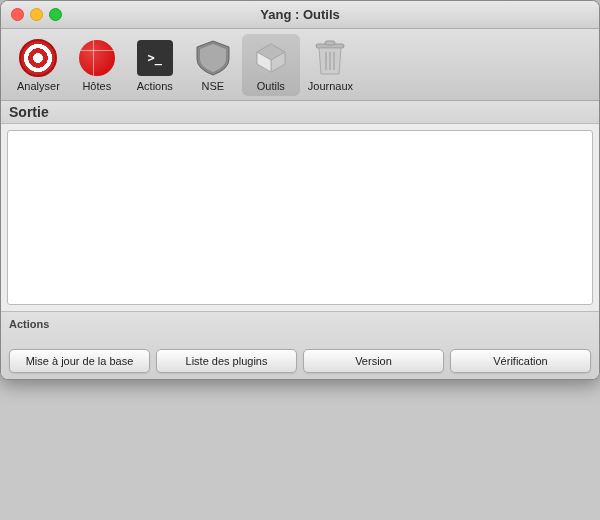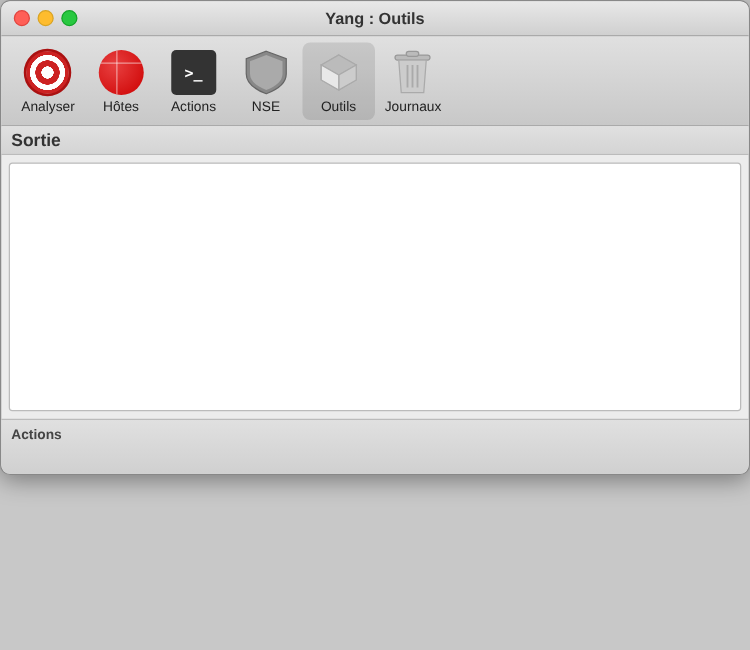--- a/index.html
+++ b/index.html
@@ -293,15 +293,21 @@
     </div>
 
   </div>
 
   <div class="section-label">Sortie</div>
 
   <div class="output-area"></div>
 
   <div class="actions-bar">
     <div class="actions-label">Actions</div>
+    <div class="actions-buttons">
+      <button class="action-btn">Mise à jour de la base</button>
+      <button class="action-btn">Liste des plugins</button>
+      <button class="action-btn">Version</button>
+      <button class="action-btn">Vérification</button>
+    </div>
   </div>
 
 </div>
 
 </body></html>

